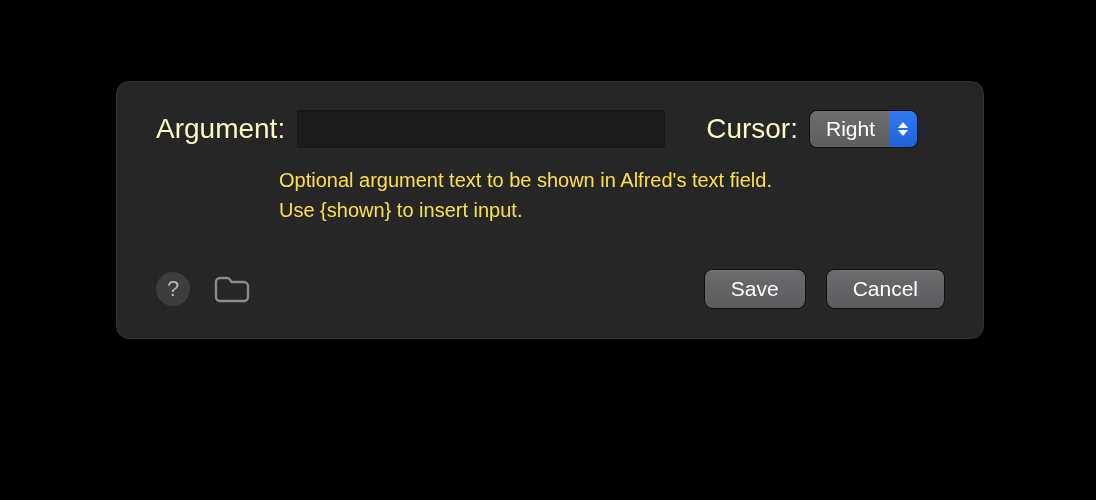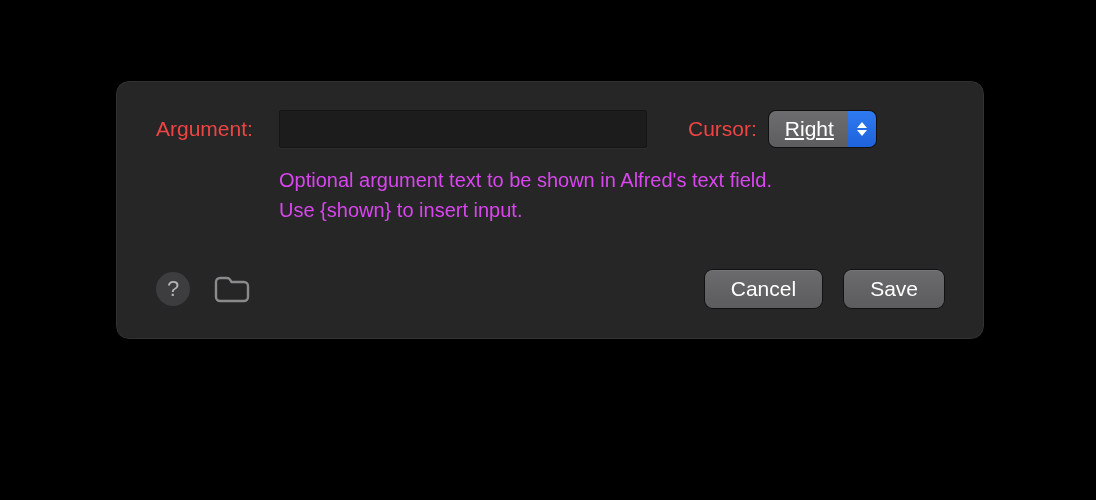--- a/index.html
+++ b/index.html
@@ -28,22 +28,22 @@
   }
 
   .row-top {
     display: flex;
     align-items: center;
     gap: 12px;
     height: 40px;
   }
 
   .label {
-    color: #ef4444;
-    font-size: 21px;
+    color: #fef9c3;
+    font-size: 28px;
     white-space: nowrap;
     text-align: left;
     min-width: 111px;
   }
 
   .label.cursor-label {
     min-width: 0;
     margin-left: 29px;
   }
 
@@ -69,21 +69,20 @@
     box-shadow: 0 0 0 1px rgba(0,0,0,0.6), 0 1px 0 rgba(255,255,255,0.06) inset;
   }
   .select-body {
     background: linear-gradient(#6d6d6f, #5d5d5f);
     color: #fff;
     font-size: 21px;
     padding: 0 14px 0 16px;
     display: flex;
     align-items: center;
     cursor: default;
-    text-decoration: underline;
   }
   .select-stepper {
     width: 28px;
     background: linear-gradient(#2f7af0, #1e62dc);
     display: flex;
     flex-direction: column;
     align-items: center;
     justify-content: center;
     gap: 2px;
   }
@@ -91,21 +90,21 @@
     width: 0; height: 0;
     border-left: 5px solid transparent;
     border-right: 5px solid transparent;
   }
   .tri-up    { border-bottom: 6px solid #ffffff; }
   .tri-down  { border-top: 6px solid #ffffff; }
 
   .help-text {
     margin-left: 123px;
     margin-top: 16px;
-    color: #d946ef;
+    color: #fde047;
     font-size: 20px;
     line-height: 30px;
     max-width: 620px;
   }
 
   .footer {
     position: absolute;
     left: 40px;
     right: 40px;
     bottom: 28px;
@@ -189,21 +188,21 @@
 
     <div class="icon-btn folder-icon">
       <svg width="40" height="32" viewBox="0 0 40 32">
         <path d="M4 9 C4 6.8 5.8 5 8 5 L15 5 C16.2 5 17.3 5.6 18 6.6 L19.6 9 L32 9 C34.2 9 36 10.8 36 13 L36 24 C36 26.2 34.2 28 32 28 L8 28 C5.8 28 4 26.2 4 24 Z" fill="none" stroke="#8a8a8c" stroke-width="2.4" stroke-linejoin="round"></path>
       </svg>
     </div>
 
     <div class="spacer"></div>
 
     <div class="btn">
+      <span>Save</span>
+    </div>
+
+    <div class="btn">
       <span>Cancel</span>
-    </div>
-
-    <div class="btn">
-      <span>Save</span>
     </div>
 
   </div>
 </div>
 
 </body></html>

